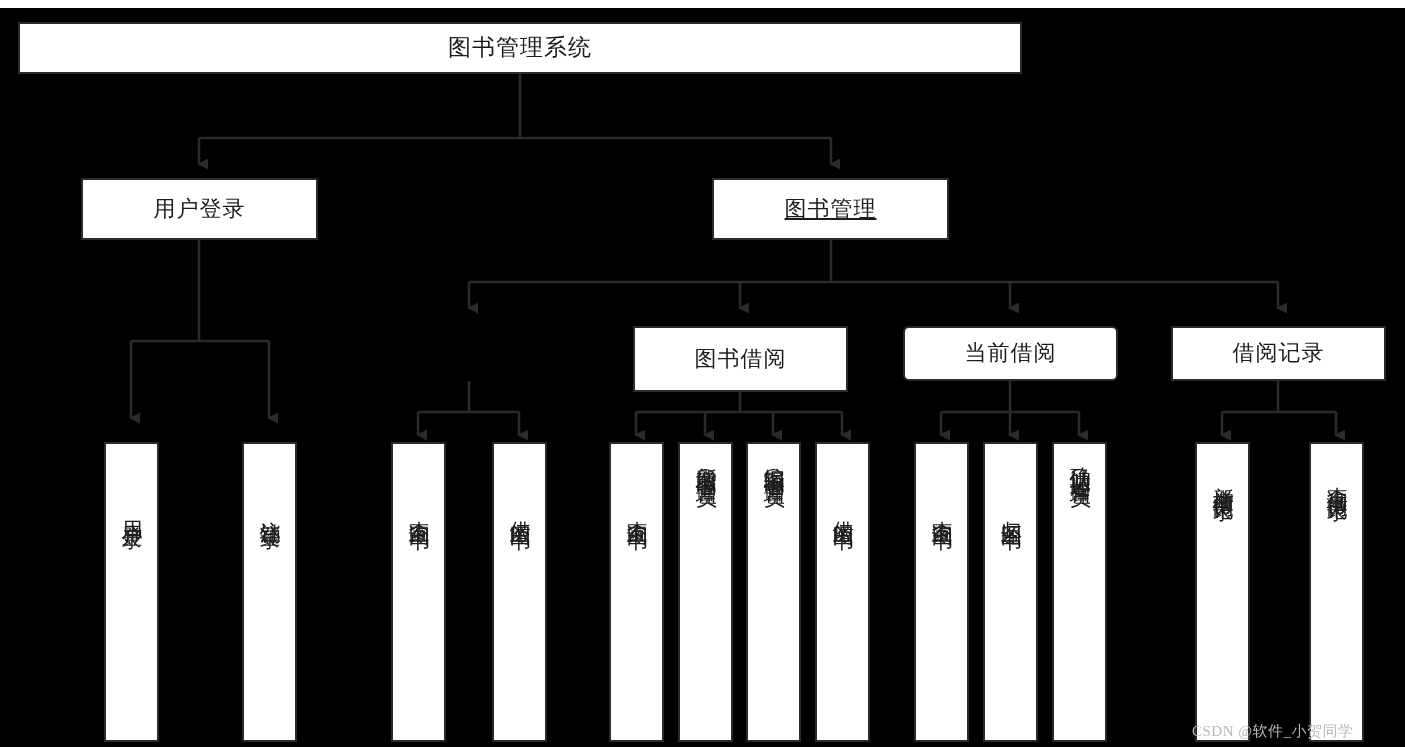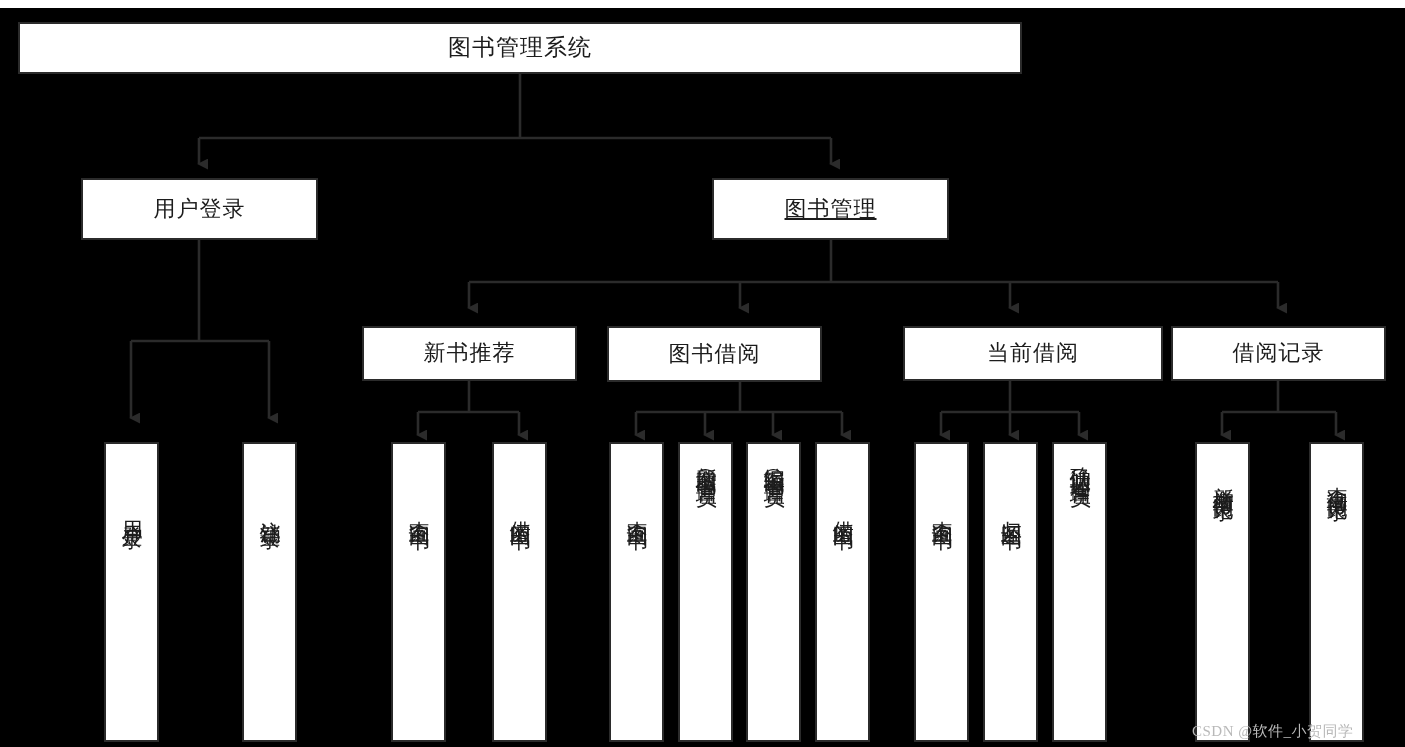--- a/index.html
+++ b/index.html
@@ -126,29 +126,26 @@
   </div>
 
   <div class="node h" style="left:81px; top:170px; width:237px; height:62px;">
     <span class="label">用户登录</span>
   </div>
 
   <div class="node h" style="left:712px; top:170px; width:237px; height:62px;text-decoration:underline;">
     <span class="label">图书管理</span>
   </div>
 
-  <div class="node h" style="left:362px; top:318px; width:215px; height:55px;">
-    <span class="label">新书推荐</span>
-  </div>
-
-  <div class="node h" style="left:607px; top:318px; width:215px; height:56px;">
+
+  <div class="node h" style="left:633px; top:318px; width:215px; height:66px;">
     <span class="label">图书借阅</span>
   </div>
 
-  <div class="node h" style="left:903px; top:318px; width:260px; height:55px;">
+  <div class="node h" style="left:903px; top:318px; width:215px; height:55px;border-radius:6px;">
     <span class="label">当前借阅</span>
   </div>
 
   <div class="node h" style="left:1171px; top:318px; width:215px; height:55px;justify-content:center;">
     <span class="label">借阅记录</span>
   </div>
 
   <div class="node v pad-lo" style="left:104px; top:434px; width:55px; height:300px;">
     <span class="label">用户登录</span>
   </div>

